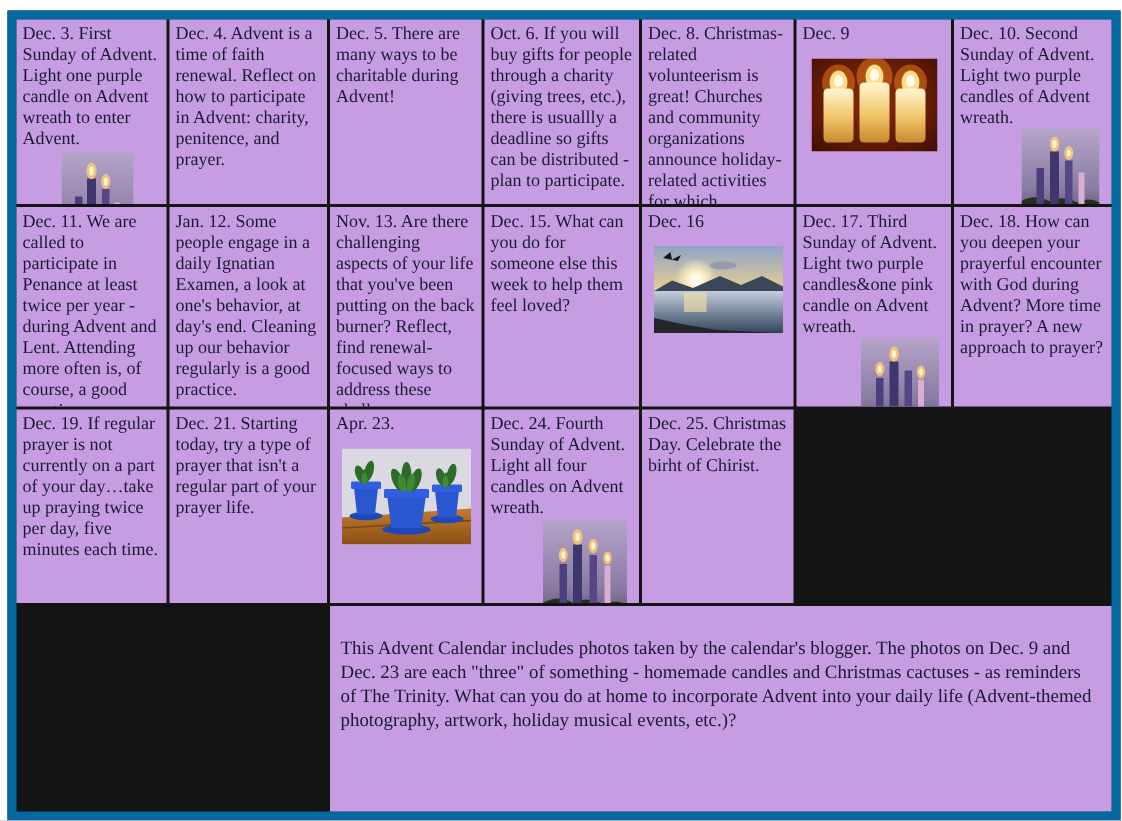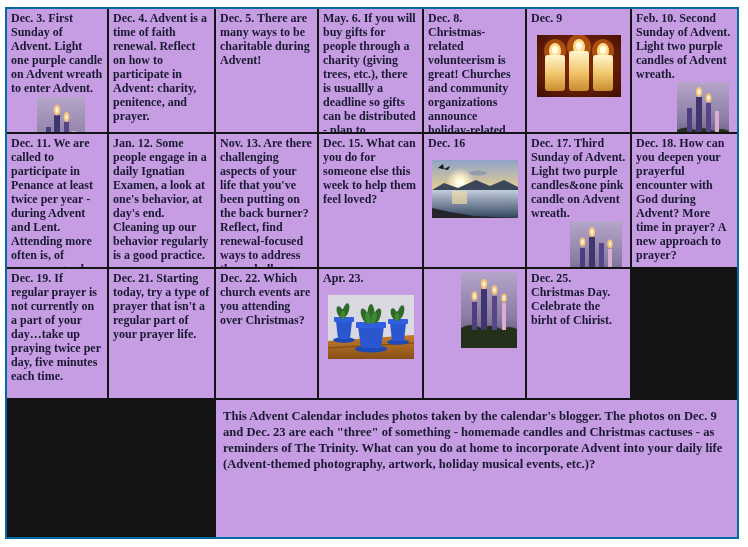--- a/index.html
+++ b/index.html
@@ -2,30 +2,30 @@
 <html><head>
 <meta charset="utf-8">
 <style>
   html,body{margin:0;padding:0;background:#ffffff;}
   .page{position:relative;width:748px;height:547px;background:#ffffff;overflow:hidden;
         font-family:"Liberation Serif", serif;}
   .calendar{position:absolute;left:5px;top:7px;width:730px;height:528px;
             display:grid;
             grid-template-columns:100px 105px 101px 103px 101px 103px 1fr;
             grid-template-rows:123px 133px 129px 1fr;
-            gap:2px;background:#141414;border:2px solid #0369a1;font-weight:bold;}
+            gap:2px;background:#141414;border:6px solid #0369a1;}
   .cell{background:#c69de2;color:#191932;font-size:12px;line-height:14px;
         padding:2px 4px 2px 4px;overflow:hidden;}
   .cell .txt{display:inline;}
   .photo{display:block;}
   .photo.wreath{margin:1px 4px 0 auto;}
   .photo.wreath.first{margin:2px auto 0 26px;}
   .photo.center{margin:10px auto 0 auto;}
   .footer-cell{grid-column:3 / span 5;background:#c69de2;color:#191932;
-               font-size:12.6px;line-height:16px;padding:8px 7px;}
+               font-size:12.6px;line-height:16px;padding:20px 7px;}
 </style>
 </head>
 <body>
 
 <div class="page">
   <div class="calendar">
 
     <div class="cell">
       <span class="txt">Dec. 3. First Sunday of Advent. Light one purple candle on Advent wreath to enter Advent.</span>
       <svg class="photo wreath first" width="48" height="78" viewBox="0 0 48 78">
@@ -51,21 +51,21 @@
 
     <div class="cell">
       <span class="txt">Dec. 4.  Advent is a time of faith renewal. Reflect on how to participate in Advent: charity, penitence, and prayer.</span>
     </div>
 
     <div class="cell">
       <span class="txt">Dec. 5.   There are many ways to be charitable during Advent!</span>
     </div>
 
     <div class="cell">
-      <span class="txt">May. 6.  If you will buy gifts for people through a charity (giving trees, etc.), there is usuallly a deadline so gifts can be distributed - plan to participate.</span>
+      <span class="txt">Oct. 6.  If you will buy gifts for people through a charity (giving trees, etc.), there is usuallly a deadline so gifts can be distributed - plan to participate.</span>
     </div>
 
 
     <div class="cell">
       <span class="txt">Dec. 8.  Christmas-related volunteerism is great!  Churches and community organizations announce holiday-related activities for which volunteers are needed.</span>
     </div>
 
     <div class="cell">
       <span class="txt">Dec. 9</span>
       <svg class="photo center" width="84" height="62" viewBox="0 0 84 62">
@@ -91,21 +91,21 @@
         <rect x="8" y="20" width="20" height="36" rx="3" fill="url(#jar)"></rect>
         <rect x="32" y="16" width="20" height="40" rx="3" fill="url(#jar)"></rect>
         <rect x="56" y="20" width="20" height="36" rx="3" fill="url(#jar)"></rect>
         <ellipse cx="18" cy="15" rx="3" ry="4" fill="#fffbe8"></ellipse>
         <ellipse cx="42" cy="11" rx="3" ry="4" fill="#fffbe8"></ellipse>
         <ellipse cx="66" cy="15" rx="3" ry="4" fill="#fffbe8"></ellipse>
       </svg>
     </div>
 
     <div class="cell">
-      <span class="txt">Feb. 10.  Second Sunday of Advent. Light two purple candles of Advent wreath.</span>
+      <span class="txt">Dec. 10.  Second Sunday of Advent. Light two purple candles of Advent wreath.</span>
       <svg class="photo wreath" width="52" height="66" viewBox="0 0 52 66">
         <defs>
           <linearGradient id="wbg2" x1="0" y1="0" x2="0" y2="1">
             <stop offset="0" stop-color="#b5a5c9"></stop>
               <stop offset="0.6" stop-color="#8a7ba3"></stop>
               <stop offset="1" stop-color="#51465f"></stop>
           </linearGradient>
         </defs>
         <rect width="52" height="66" fill="url(#wbg2)"></rect>
         <path d="M0,48 Q9,43 18,48 Q28,44 37,49 Q45,45 52,49 L52,66 L0,66 Z" fill="#25301a"></path>
@@ -198,23 +198,20 @@
 
     <div class="cell">
       <span class="txt">Dec. 19.   If regular prayer is not currently on a part of your day…take up praying twice per day, five minutes each time.</span>
     </div>
 
 
     <div class="cell">
       <span class="txt">Dec. 21.  Starting today, try a type of prayer that isn't a regular part of your prayer life.</span>
     </div>
 
-    <div class="cell">
-      <span class="txt">Dec. 22.  Which church events are you attending over Christmas?</span>
-    </div>
 
     <div class="cell">
       <span class="txt">Apr. 23.</span>
       <svg class="photo center" width="86" height="64" viewBox="0 0 86 64">
         <defs>
           <linearGradient id="wood" x1="0" y1="0" x2="0" y2="1">
             <stop offset="0" stop-color="#c47c2e"></stop>
               <stop offset="1" stop-color="#8a4f16"></stop>
           </linearGradient>
         </defs>
@@ -244,20 +241,21 @@
         <g fill="#3f8a33">
           <ellipse cx="40" cy="23" rx="2.6" ry="6" transform="rotate(-10 40 23)"></ellipse>
           <ellipse cx="46" cy="23" rx="2.6" ry="6" transform="rotate(12 46 23)"></ellipse>
           <ellipse cx="15" cy="20" rx="2" ry="4"></ellipse>
           <ellipse cx="69" cy="22" rx="2" ry="4"></ellipse>
         </g>
       </svg>
     </div>
 
     <div class="cell">
+      <span class="txt">Dec. 24.  Fourth Sunday of Advent. Light all four candles on Advent wreath.</span>
       <svg class="photo wreath" width="56" height="76" viewBox="0 0 56 76">
         <defs>
           <linearGradient id="wbg4" x1="0" y1="0" x2="0" y2="1">
             <stop offset="0" stop-color="#b5a5c9"></stop>
               <stop offset="0.6" stop-color="#8a7ba3"></stop>
               <stop offset="1" stop-color="#51465f"></stop>
           </linearGradient>
         </defs>
         <rect width="56" height="76" fill="url(#wbg4)"></rect>
         <path d="M0,56 Q10,50 20,56 Q30,51 40,57 Q48,53 56,57 L56,76 L0,76 Z" fill="#25301a"></path>

